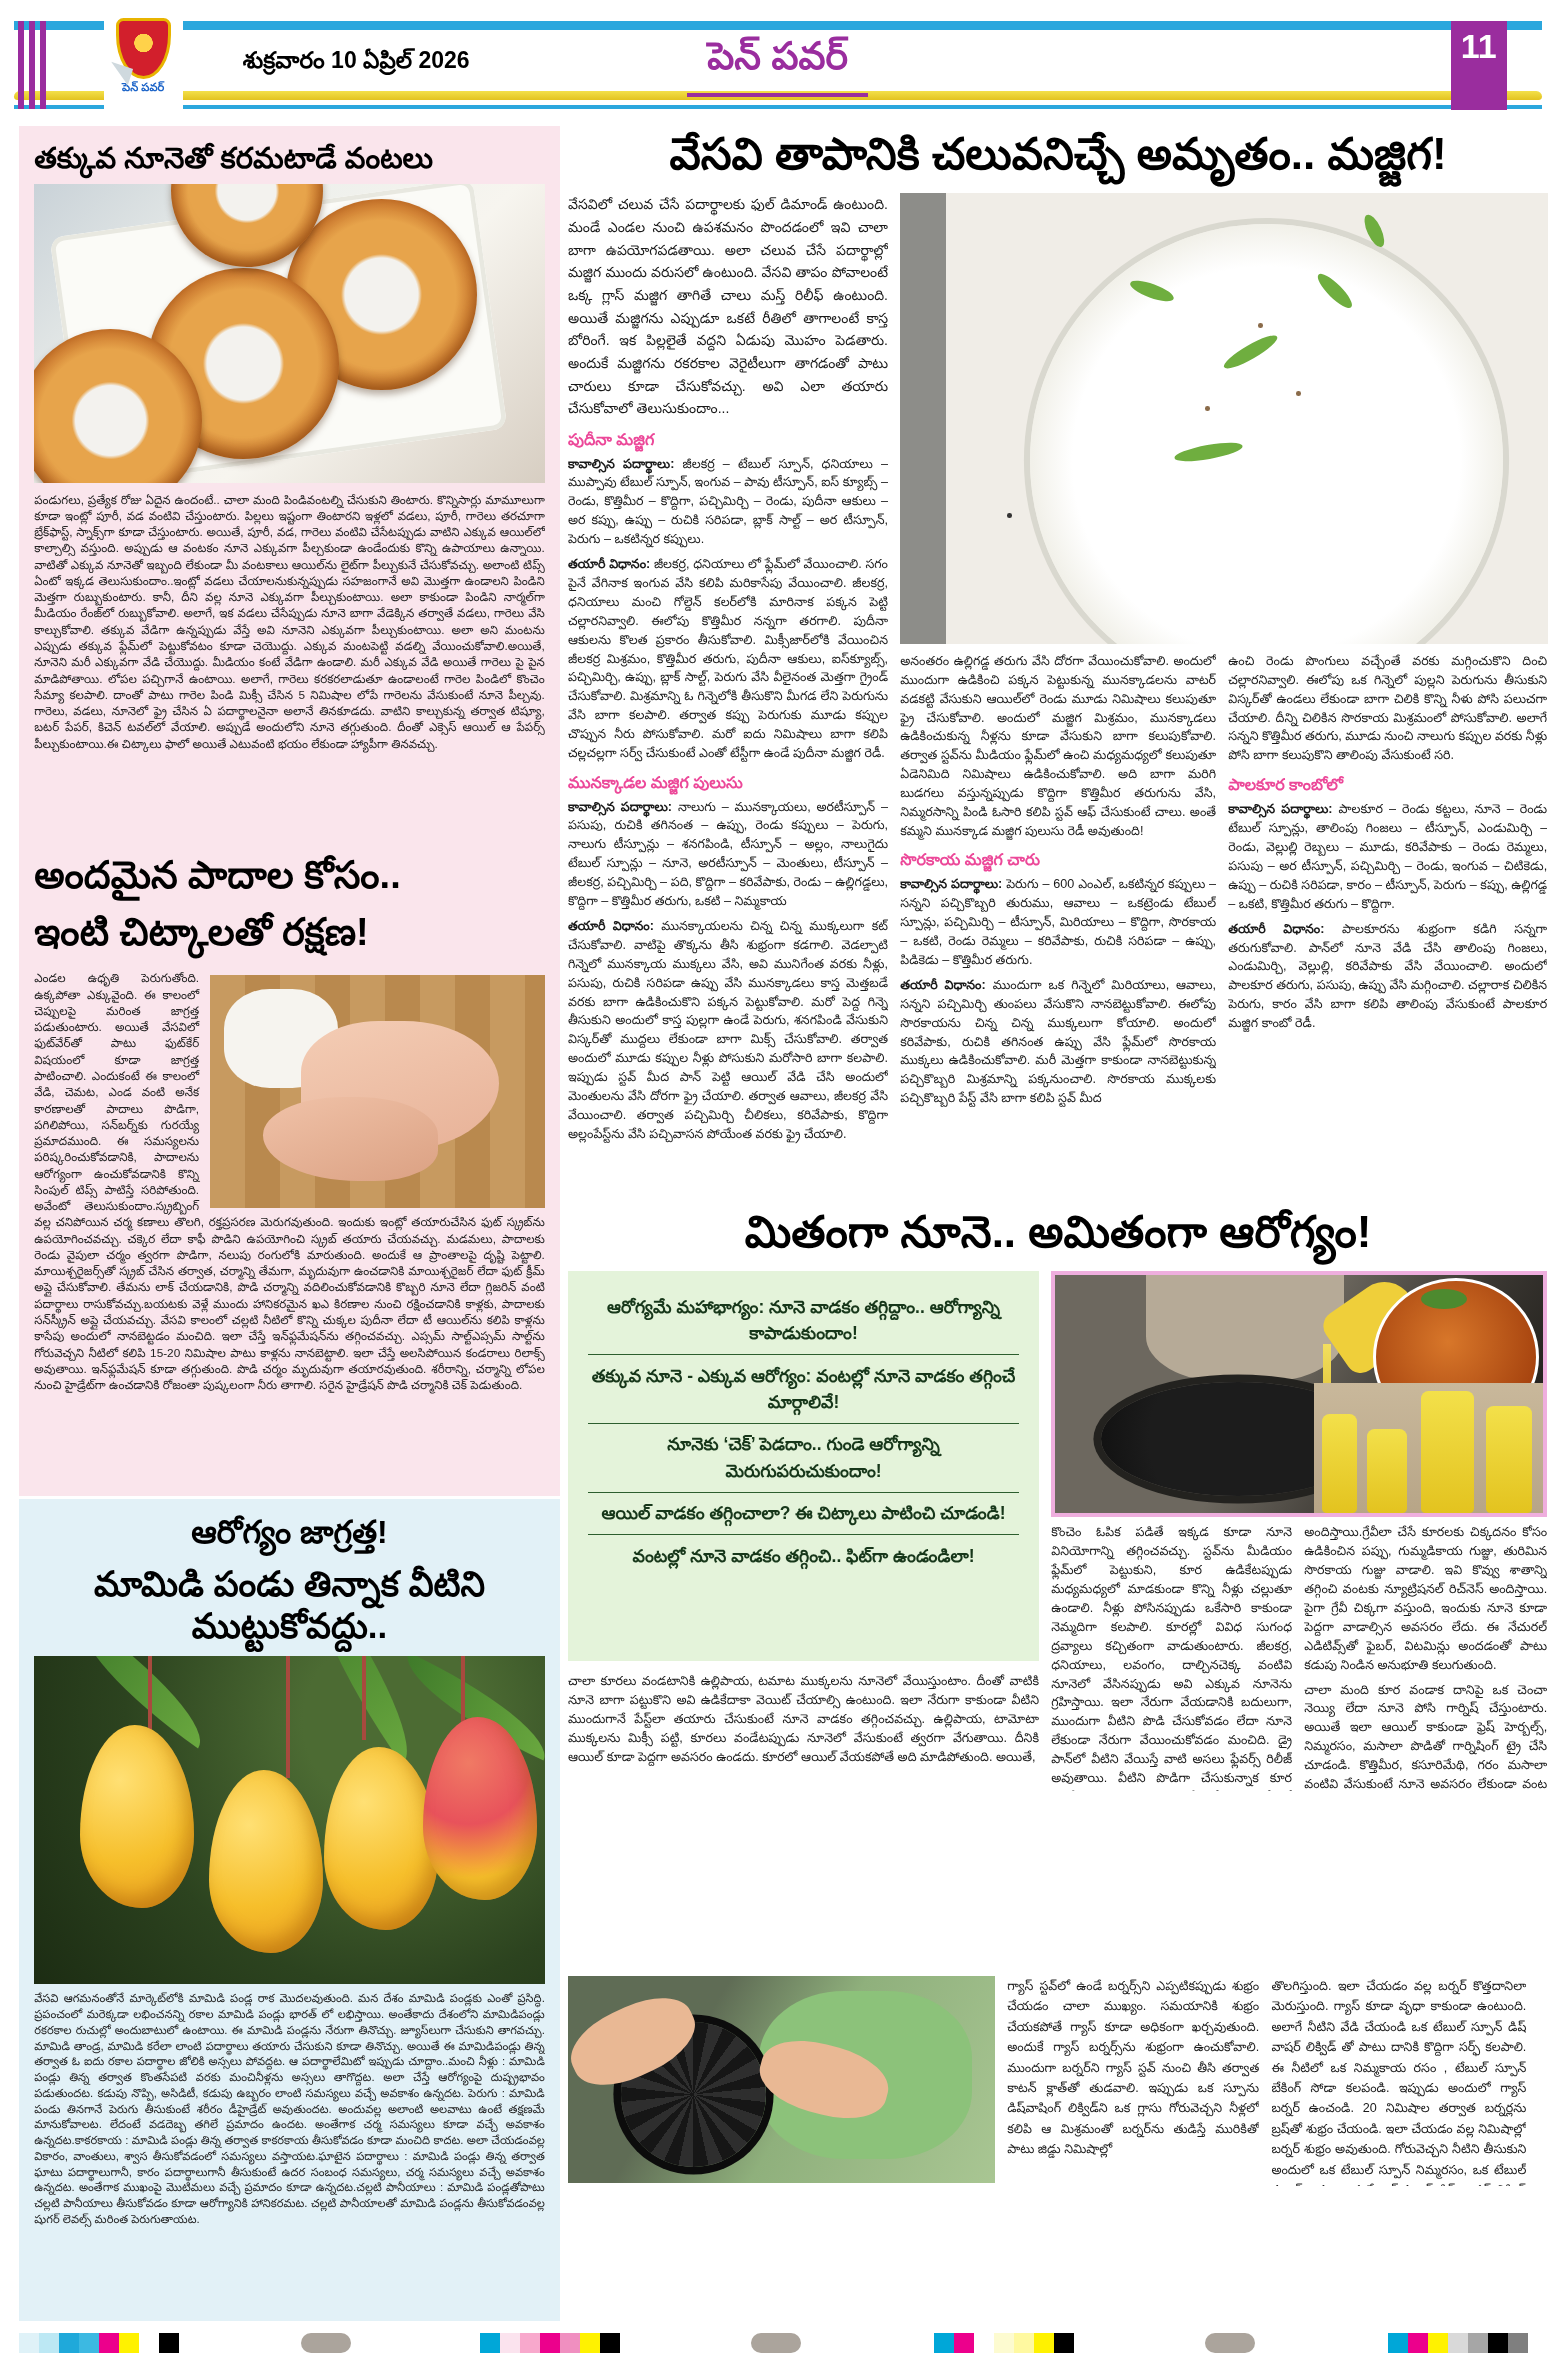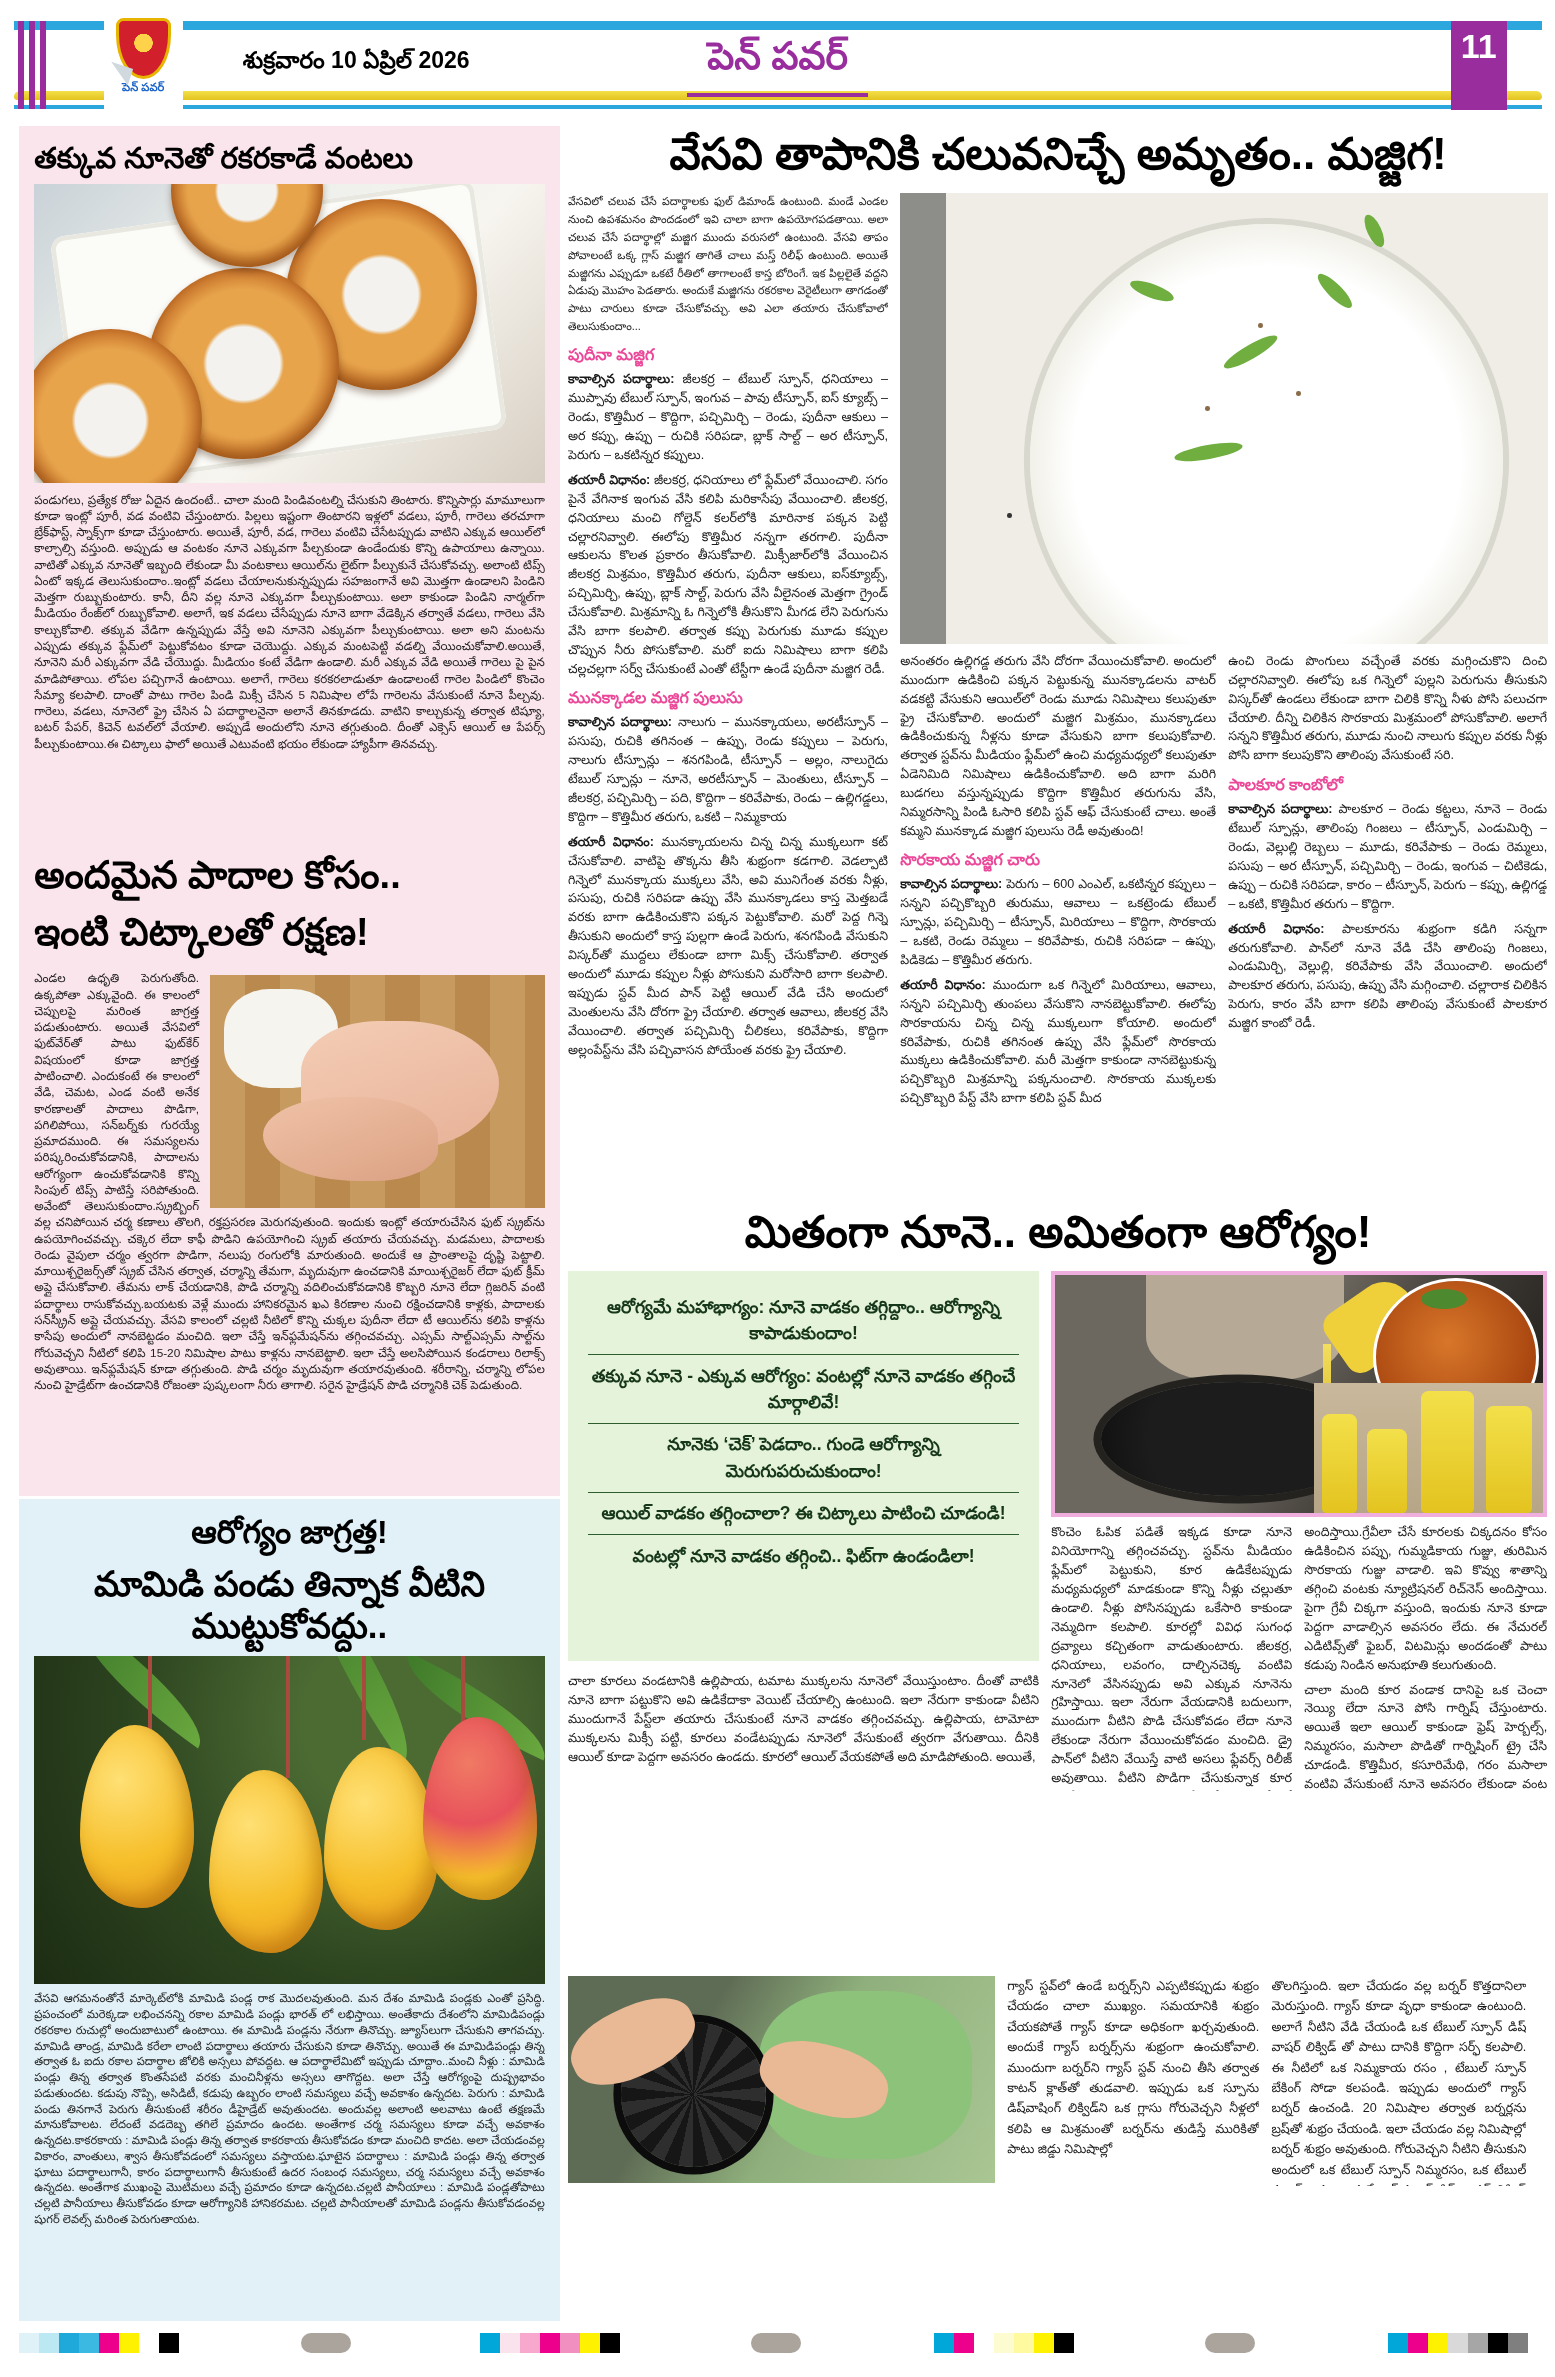--- a/index.html
+++ b/index.html
@@ -60,21 +60,21 @@
   .bot{position:absolute;bottom:0;background:linear-gradient(#f3e04a,#e3c31f);border-radius:7.6px 7.6px 4.6px 4.6px;}
   .fig-burner{width:427px;height:207px;background:linear-gradient(120deg,#5f6c55 0 30%,#8fb07c 55%,#a9c693 100%);}
   .cloth{position:absolute;right:23px;top:15.2px;width:213px;height:168px;border-radius:40%;background:#8cc27a;}
   .burner{position:absolute;left:53px;top:46px;width:145px;height:145px;border-radius:50%;background:repeating-conic-gradient(#161616 0 12deg,#2e2e2e 12deg 24deg);box-shadow:0 0 0 7.6px #0c0c0c;}
   .hand{position:absolute;width:130px;height:69px;border-radius:45%;background:#e9b894;}
   
   .art{position:absolute;left:568px;width:980px;box-sizing:border-box;overflow:hidden;}
   .art h1{font-size:44px;font-weight:800;color:#000;text-align:center;margin:3px 0 13.7px;line-height:1.15;}
   .cols{display:flex;gap:12.2px;}
   .bcol{font-size:12.6px;line-height:1.5;text-align:justify;overflow:hidden;}
-  .intro{font-size:11px;line-height:1.62;font-weight:500;}
+  .intro{font-size:14px;line-height:1.62;font-weight:500;}
   .subhead{font-size:16px;font-weight:800;margin:7.6px 0 3px;color:#ec4899;}
   .rec{margin:0 0 6.1px;}
   .greenbox{background:#e4f3da;color:#17371a;font-weight:700;font-size:17.5px;line-height:1.5;text-align:center;box-sizing:border-box;padding:15.2px 20px;}
   .greenbox .gitem{padding:7.6px 3px;}
   .greenbox .gitem:not(:last-child){border-bottom:1.5px solid #2c5e2e;}
   .calib{position:absolute;left:0;top:2333px;width:1555px;height:21.3px;}
   .sw{position:absolute;top:0;height:20px;width:20px;}
   .oval{position:absolute;top:0;height:20px;width:50px;border-radius:10px;background:#aba49c;}
   .grp{position:absolute;top:0;display:flex;}
 </style>
@@ -100,21 +100,21 @@
         <div class="quill"></div>
       </div>
     <div class="logotxt">పెన్ పవర్</div>
   </div>
   <div class="hdate">శుక్రవారం 10 ఏప్రిల్ 2026</div>
   <div class="mast"><span>పెన్ పవర్</span></div>
   <div class="pagebox">11</div>
 </div>
 
 <section class="panel pink">
-  <h2 class="h-small">తక్కువ నూనెతో రకరకాడే వంటలు</h2>
+  <h2 class="h-small">తక్కువ నూనెతో కరమటాడే వంటలు</h2>
   <figure class="fig-vada">
     <div class="napkin"></div>
     <div class="ring" style="left:252px;top:15.2px;width:191px;height:191px;"></div>
     <div class="ring" style="left:114px;top:84px;width:191px;height:191px;"></div>
     <div class="ring" style="left:-15.2px;top:145px;width:183px;height:183px;"></div>
     <div class="ring" style="left:137px;top:-69px;width:152px;height:152px;"></div>
   </figure>
   <p class="bodytxt" style="height:345px;overflow:hidden;margin:0 0 4.6px;">పండుగలు, ప్రత్యేక రోజు ఏదైన ఉందంటే.. చాలా మంది పిండివంటల్ని చేసుకుని తింటారు. కొన్నిసార్లు మామూలుగా కూడా ఇంట్లో పూరీ, వడ వంటివి చేస్తుంటారు. పిల్లలు ఇష్టంగా తింటారని ఇళ్లలో వడలు, పూరీ, గారెలు తరచూగా బ్రేక్‌ఫాస్ట్, స్నాక్స్‌గా కూడా చేస్తుంటారు. అయితే, పూరీ, వడ, గారెలు వంటివి చేసేటప్పుడు వాటిని ఎక్కువ ఆయిల్‌లో కాల్చాల్సి వస్తుంది. అప్పుడు ఆ వంటకం నూనె ఎక్కువగా పీల్చకుండా ఉండేందుకు కొన్ని ఉపాయాలు ఉన్నాయి. వాటితో ఎక్కువ నూనెతో ఇబ్బంది లేకుండా మీ వంటకాలు ఆయిల్‌ను లైట్‌గా పీల్చుకునే చేసుకోవచ్చు. అలాంటి టిప్స్ ఏంటో ఇక్కడ తెలుసుకుందాం..ఇంట్లో వడలు చేయాలనుకున్నప్పుడు సహజంగానే అవి మొత్తగా ఉండాలని పిండిని మెత్తగా రుబ్బుకుంటారు. కానీ, దీని వల్ల నూనె ఎక్కువగా పీల్చుకుంటాయి. అలా కాకుండా పిండిని నార్మల్‌గా మీడియం రేంజ్‌లో రుబ్బుకోవాలి. అలాగే, ఇక వడలు చేసేప్పుడు నూనె బాగా వేడెక్కిన తర్వాతే వడలు, గారెలు వేసి కాల్చుకోవాలి. తక్కువ వేడిగా ఉన్నప్పుడు వేస్తే అవి నూనెని ఎక్కువగా పీల్చుకుంటాయి. అలా అని మంటను ఎప్పుడు తక్కువ ఫ్లేమ్‌లో పెట్టుకోవటం కూడా చెయొద్దు. ఎక్కువ మంటపెట్టి వడల్ని వేయించుకోవాలి.అయితే, నూనెని మరీ ఎక్కువగా వేడి చేయొద్దు. మీడియం కంటే వేడిగా ఉండాలి. మరీ ఎక్కువ వేడి అయితే గారెలు పై పైన మాడిపోతాయి. లోపల పచ్చిగానే ఉంటాయి. అలాగే, గారెలు కరకరలాడుతూ ఉండాలంటే గారెల పిండిలో కొంచెం సేమ్యా కలపాలి. దాంతో పాటు గారెల పిండి మిక్సీ చేసిన 5 నిమిషాల లోపే గారెలను వేసుకుంటే నూనె పీల్చవు. గారెలు, వడలు, నూనెలో ఫ్రై చేసిన ఏ పదార్థాలనైనా అలానే తినకూడదు. వాటిని కాల్చుకున్న తర్వాత టిష్యూ, బటర్ పేపర్, కిచెన్ టవల్‌లో వేయాలి. అప్పుడే అందులోని నూనె తగ్గుతుంది. దీంతో ఎక్సెస్ ఆయిల్ ఆ పేపర్స్ పీల్చుకుంటాయి.ఈ చిట్కాలు ఫాలో అయితే ఎటువంటి భయం లేకుండా హ్యాపీగా తినవచ్చు.</p>
   <h2 class="h-foot">
     <span>అందమైన పాదాల కోసం..</span><br>

